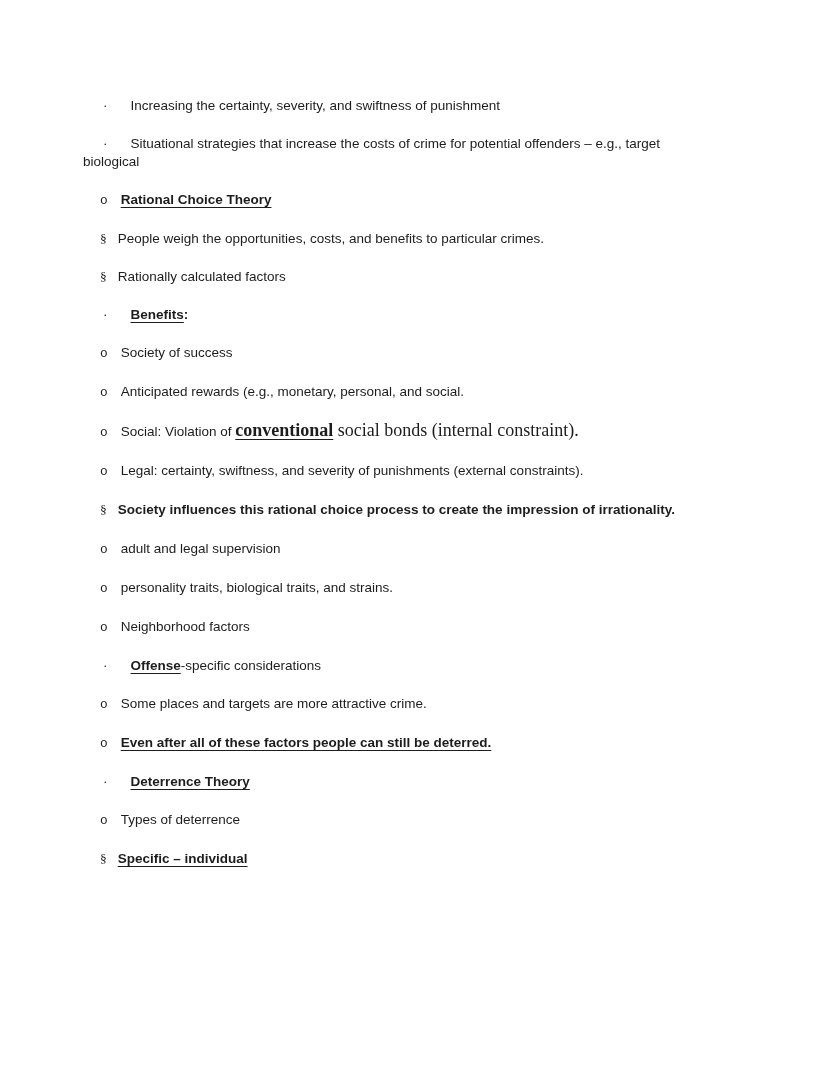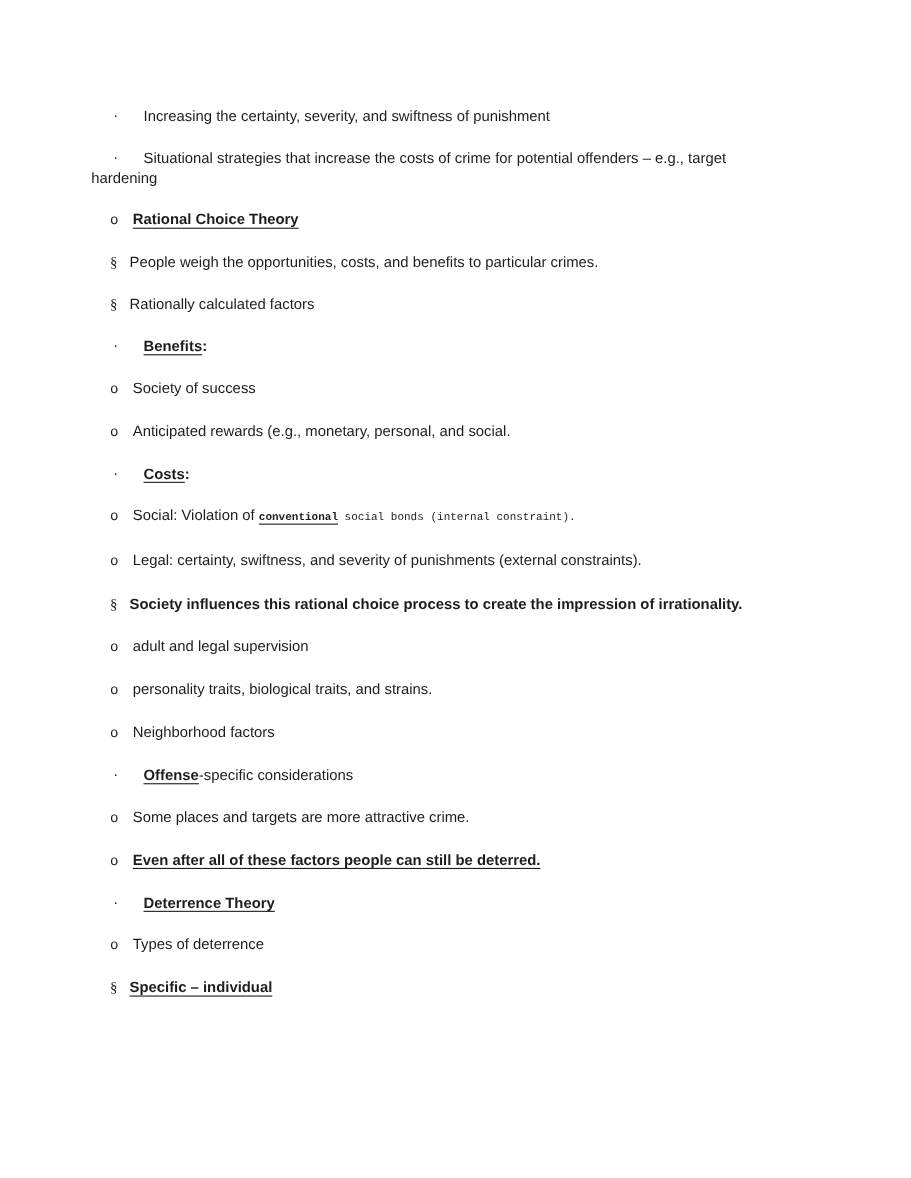--- a/index.html
+++ b/index.html
@@ -33,35 +33,34 @@
   .l3 .tab { width: 11px; }
   .bullet1 { font-family: "Liberation Serif", serif; }
   .bullet2 { font-family: "Liberation Mono", monospace; font-size: 12.8px; }
   .bullet3 { font-family: "Liberation Serif", serif; }
   .b { font-weight: 700; }
   .u {
     text-decoration: underline;
     text-underline-offset: 2.5px;
     text-decoration-thickness: 1.4px;
   }
-  .serif { font-family: Liberation Mono, monospace; font-size: 10px; }
+  .serif { font-family: Liberation Serif, serif; font-size: 18px; }
 </style>
 </head>
 <body>
 
 <div class="doc">
     <div class="para l1"><span class="bullet bullet1">·</span><span class="tab"></span><span class="">Increasing the certainty, severity, and swiftness of punishment</span></div>
-    <div class="para l1"><span class="bullet bullet1">·</span><span class="tab"></span><span class="">Situational strategies that increase the costs of crime for potential offenders – e.g., target</span><br><span class="">hardening</span></div>
+    <div class="para l1"><span class="bullet bullet1">·</span><span class="tab"></span><span class="">Situational strategies that increase the costs of crime for potential offenders – e.g., target</span><br><span class="">biological</span></div>
     <div class="para l2"><span class="bullet bullet2">o</span><span class="tab"></span><span class="b u">Rational Choice Theory</span></div>
     <div class="para l3"><span class="bullet bullet3">§</span><span class="tab"></span><span class="">People weigh the opportunities, costs, and benefits to particular crimes.</span></div>
     <div class="para l3"><span class="bullet bullet3">§</span><span class="tab"></span><span class="">Rationally calculated factors</span></div>
     <div class="para l1"><span class="bullet bullet1">·</span><span class="tab"></span><span class="b u">Benefits</span><span class="b">:</span></div>
     <div class="para l2"><span class="bullet bullet2">o</span><span class="tab"></span><span class="">Society of success</span></div>
     <div class="para l2"><span class="bullet bullet2">o</span><span class="tab"></span><span class="">Anticipated rewards (e.g., monetary, personal, and social.</span></div>
-    <div class="para l1"><span class="bullet bullet1">·</span><span class="tab"></span><span class="b u">Costs</span><span class="b">:</span></div>
     <div class="para l2"><span class="bullet bullet2">o</span><span class="tab"></span><span class="">Social: Violation of </span><span class="b u serif">conventional</span><span class="serif"> social bonds (internal constraint).</span></div>
     <div class="para l2"><span class="bullet bullet2">o</span><span class="tab"></span><span class="">Legal: certainty, swiftness, and severity of punishments (external constraints).</span></div>
     <div class="para l3"><span class="bullet bullet3">§</span><span class="tab"></span><span class="b">Society influences this rational choice process to create the impression of irrationality.</span></div>
     <div class="para l2"><span class="bullet bullet2">o</span><span class="tab"></span><span class="">adult and legal supervision</span></div>
     <div class="para l2"><span class="bullet bullet2">o</span><span class="tab"></span><span class="">personality traits, biological traits, and strains.</span></div>
     <div class="para l2"><span class="bullet bullet2">o</span><span class="tab"></span><span class="">Neighborhood factors</span></div>
     <div class="para l1"><span class="bullet bullet1">·</span><span class="tab"></span><span class="b u">Offense</span><span class="">-specific considerations</span></div>
     <div class="para l2"><span class="bullet bullet2">o</span><span class="tab"></span><span class="">Some places and targets are more attractive crime.</span></div>
     <div class="para l2"><span class="bullet bullet2">o</span><span class="tab"></span><span class="b u">Even after all of these factors people can still be deterred.</span></div>
     <div class="para l1"><span class="bullet bullet1">·</span><span class="tab"></span><span class="b u">Deterrence Theory</span></div>

